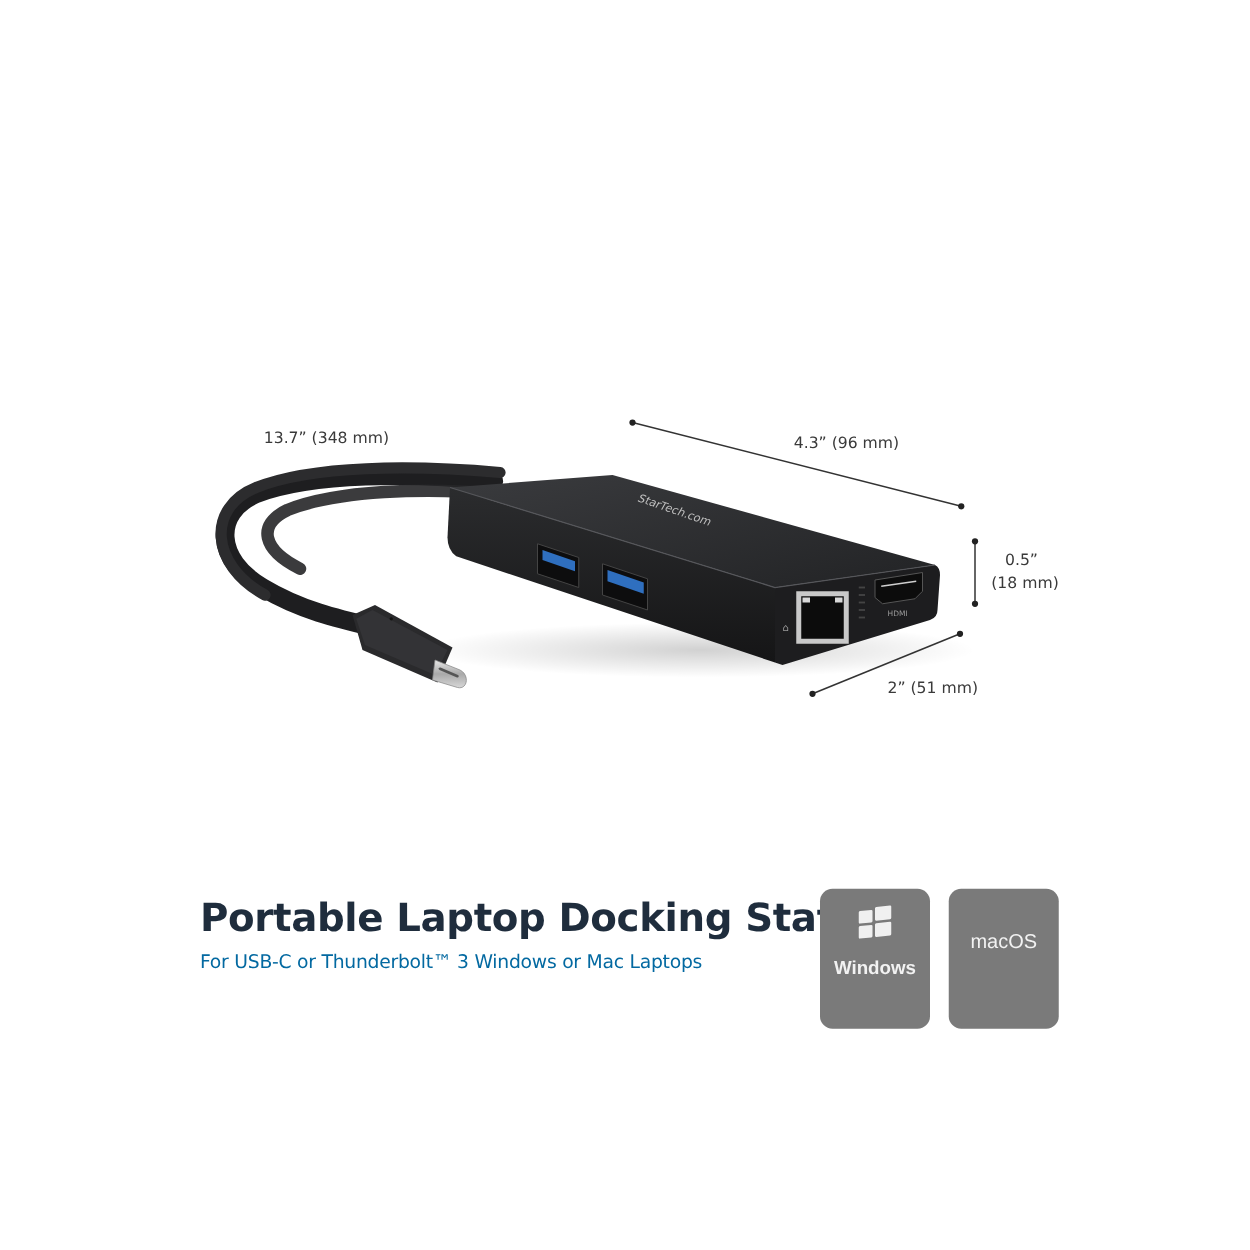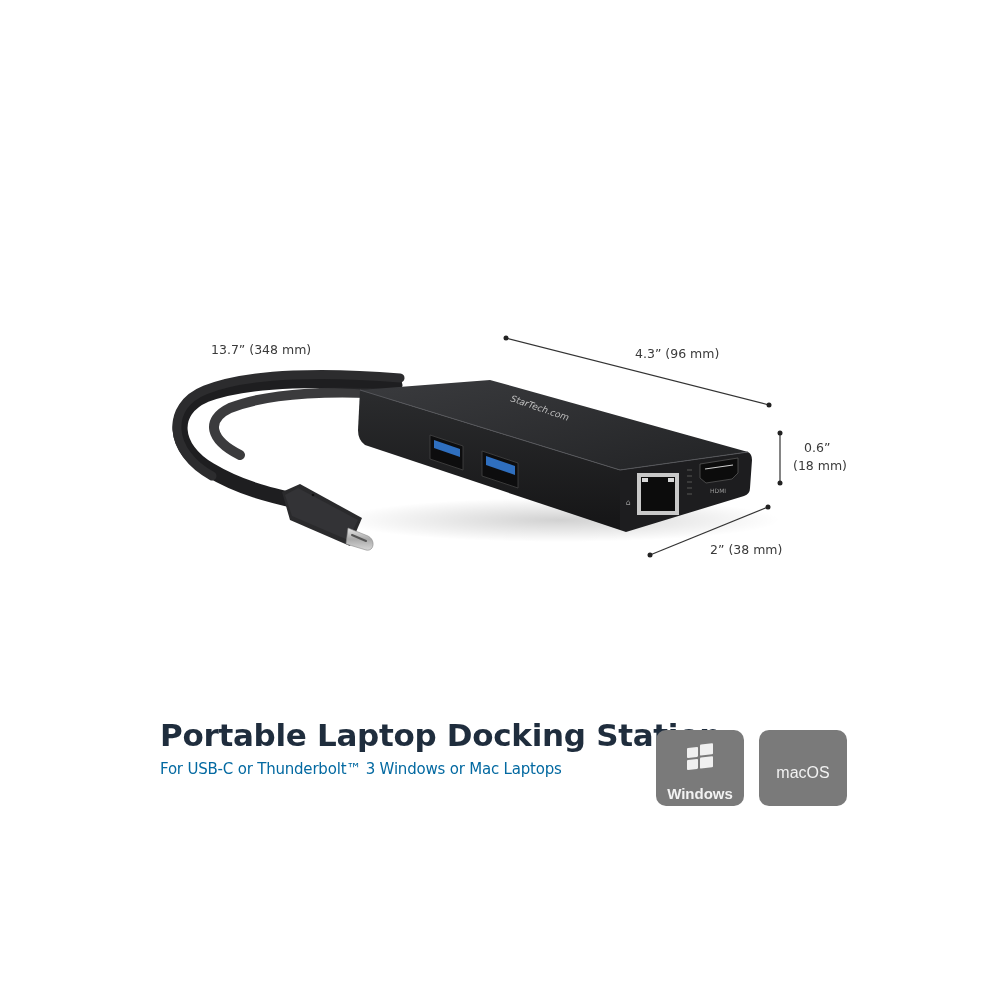--- a/index.html
+++ b/index.html
@@ -1,21 +1,21 @@
 <!DOCTYPE html>
 <html><head>
 <meta charset="utf-8">
 <style>
   html,body{margin:0;padding:0;background:#ffffff;}
   body{width:1000px;height:1000px;position:relative;overflow:hidden;font-family:"DejaVu Sans",sans-serif;}
   .abs{position:absolute;}
   .dim-label{position:absolute;font-size:12.5px;color:#3a3a3a;white-space:nowrap;font-family:"DejaVu Sans",sans-serif;line-height:16px;}
   .title{position:absolute;left:160px;top:717px;font-size:31px;font-weight:bold;color:#1f2d3d;white-space:nowrap;letter-spacing:-0.3px;}
   .subtitle{position:absolute;left:160px;top:760px;font-size:15px;color:#0369a1;white-space:nowrap;letter-spacing:-0.2px;}
-  .os-badge{position:absolute;top:730px;width:88px;height:76px;background:#7a7a7a;border-radius:10px;color:#fff;}
+  .os-badge{position:absolute;top:711px;width:88px;height:112px;background:#7a7a7a;border-radius:10px;color:#fff;}
   .os-badge .lbl{position:absolute;left:0;right:0;text-align:center;font-family:"Liberation Sans",sans-serif;font-size:15px;color:#f2f2f2;}
   svg{position:absolute;left:0;top:0;}
 </style>
 </head>
 <body>
 
 <div class="abs" style="left:0;top:0;width:1000px;height:700px;">
   <svg width="1000" height="700" viewBox="0 0 1000 700">
     <defs>
       <linearGradient id="topFace" x1="0" y1="0" x2="1" y2="1">
@@ -113,23 +113,23 @@
 
       <line x1="650" y1="555" x2="768" y2="507"></line>
       <circle cx="650" cy="555" r="2.5" stroke="none"></circle>
       <circle cx="768" cy="507" r="2.5" stroke="none"></circle>
     </g>
   </svg>
 </div>
 
 <div class="dim-label" style="left:165px;top:342px;margin-left:46px;">13.7” (348 mm)</div>
 <div class="dim-label" style="left:635px;top:346px;">4.3” (96 mm)</div>
-<div class="dim-label" style="left:804px;top:440px;">0.6”</div>
+<div class="dim-label" style="left:804px;top:440px;">0.5”</div>
 <div class="dim-label" style="left:793px;top:458px;">(18 mm)</div>
-<div class="dim-label" style="left:710px;top:542px;">2” (38 mm)</div>
+<div class="dim-label" style="left:710px;top:542px;">2” (51 mm)</div>
 
 <div class="title">Portable Laptop Docking Station</div>
 <div class="subtitle">For USB-C or Thunderbolt™ 3 Windows or Mac Laptops</div>
 
 <div class="os-badge" style="left:656px;">
   <svg width="88" height="60" viewBox="0 0 88 60">
     <g fill="#f0f0f0" transform="translate(31 16) skewY(-6)">
       <rect x="0" y="2" width="11" height="10" rx="1"></rect>
       <rect x="13" y="0" width="13" height="11" rx="1"></rect>
       <rect x="0" y="14" width="11" height="10" rx="1"></rect>

